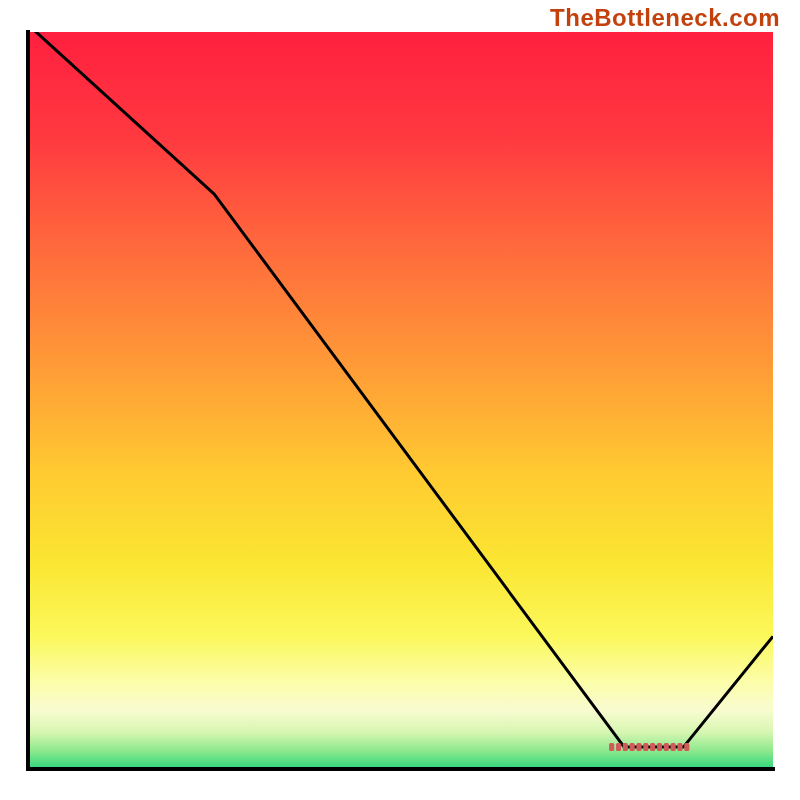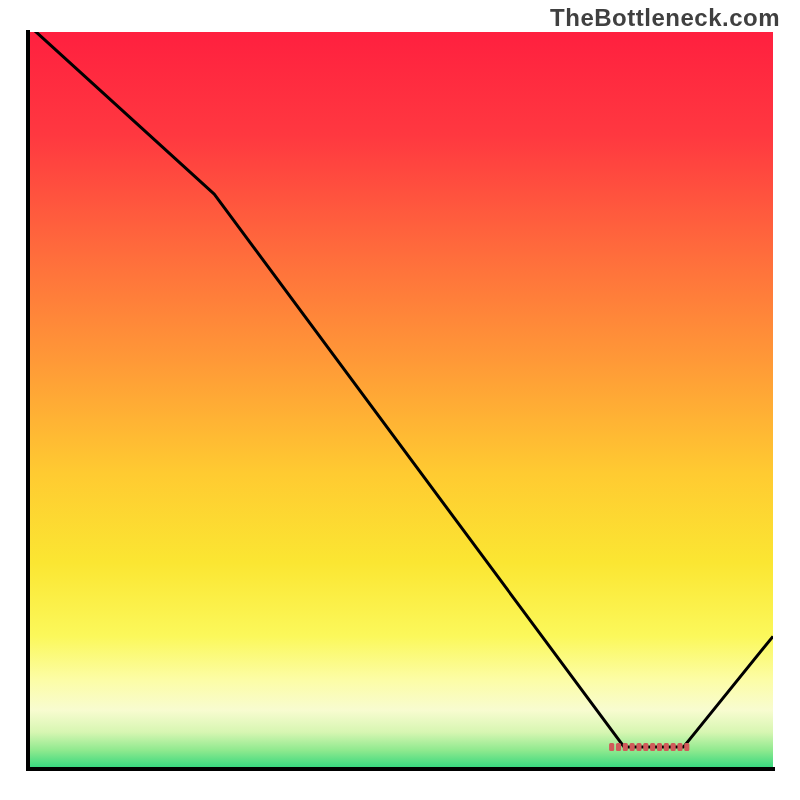--- a/index.html
+++ b/index.html
@@ -15,21 +15,21 @@
     position: relative;
     width: 800px;
     height: 800px;
   }
   .watermark {
     position: absolute;
     top: 4px;
     right: 20px;
     font-size: 24px;
     font-weight: bold;
-    color: #404040;
+    color: #c2410c;
     letter-spacing: 0.5px;
     z-index: 5;
     user-select: none;
   }
   svg.plot {
     position: absolute;
     left: 0;
     top: 0;
     width: 800px;
     height: 800px;

